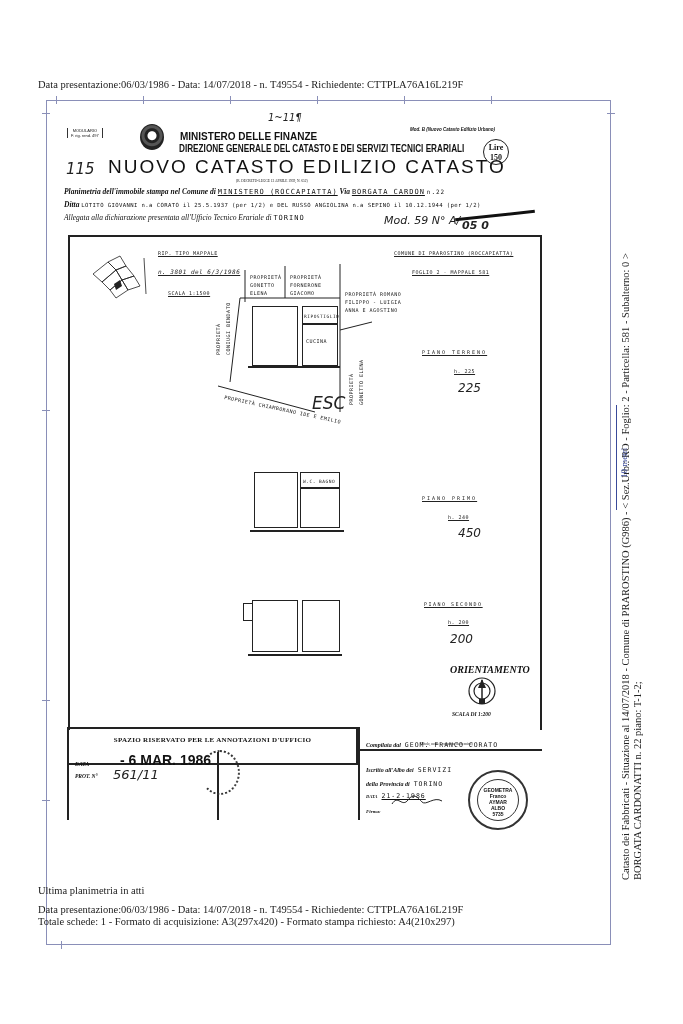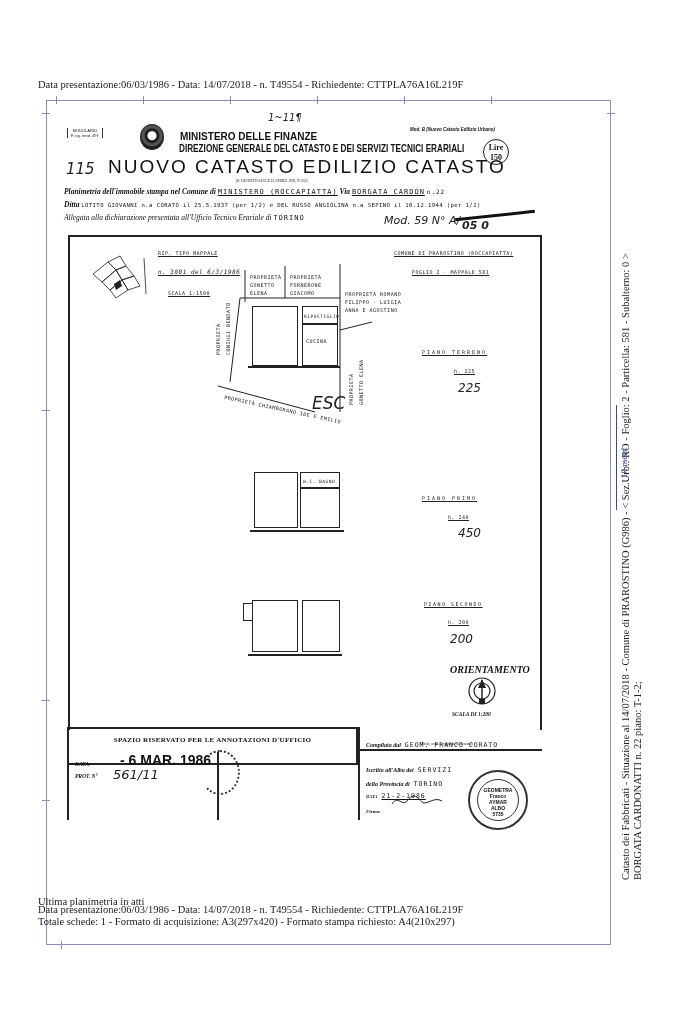--- a/index.html
+++ b/index.html
@@ -237,15 +237,15 @@
   </div>
 </div>
 
 <div class="side-text" style="left:620px; top:880px;">
   <div>Catasto dei Fabbricati - Situazione al 14/07/2018 - Comune di PRAROSTINO (G986) - &lt; Sez.Urb.: RO - Foglio: 2 - Particella: 581 - Subalterno: 0 &gt;</div>
   <div>BORGATA CARDONATTI n. 22 piano: T-1-2;</div>
 </div>
 <div class="abs" style="left:616px; top:405px; width:1px; height:105px; background:#3a4a9a;"></div>
 <div class="side-text" style="left:618px; top:478px; font-size:9px; color:#3a4a9a;">10 metri</div>
 
-<div class="abs hdr-line" style="left:38px; top:885px;margin-top:11px;">Ultima planimetria in atti</div>
+<div class="abs hdr-line" style="left:38px; top:885px;">Ultima planimetria in atti</div>
 <div class="abs hdr-line" style="left:38px; top:904px;">Data presentazione:06/03/1986 - Data: 14/07/2018 - n. T49554 - Richiedente: CTTPLA76A16L219F</div>
 <div class="abs hdr-line" style="left:38px; top:916px;">Totale schede: 1 - Formato di acquisizione: A3(297x420)  - Formato stampa richiesto: A4(210x297)</div>
 
 </body></html>

